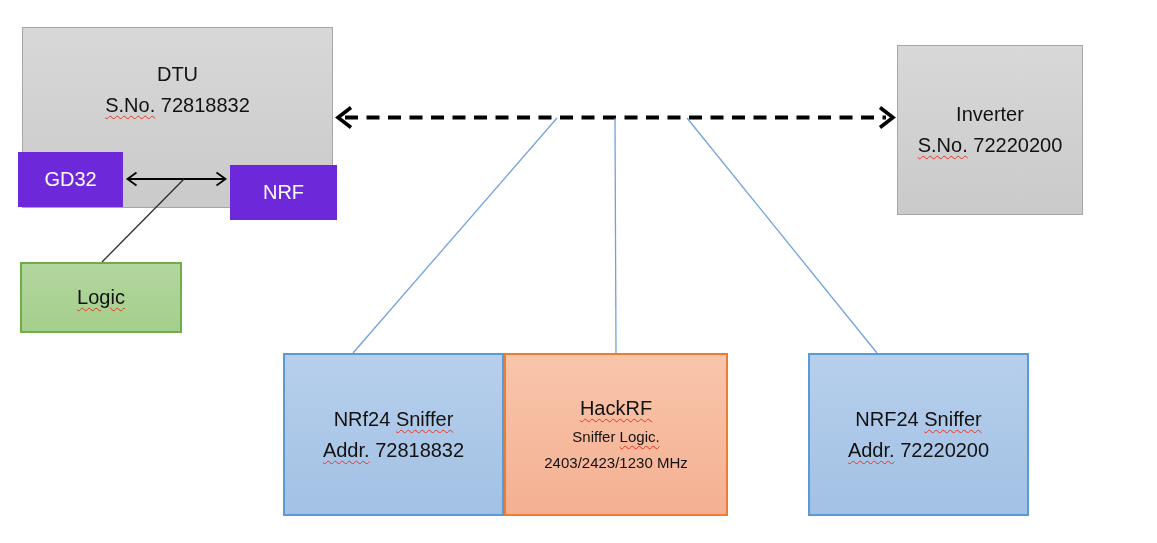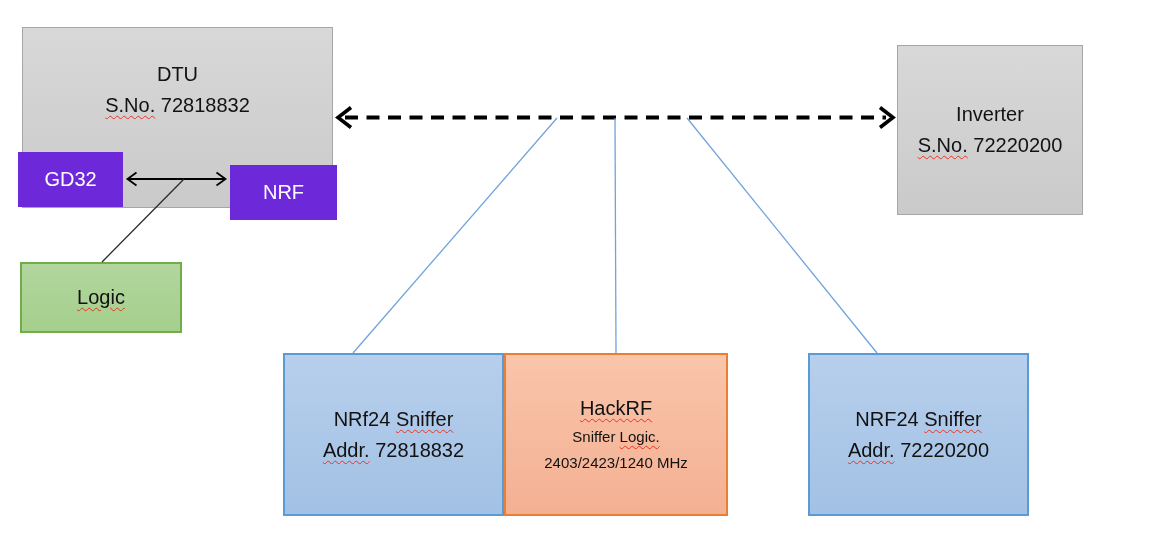--- a/index.html
+++ b/index.html
@@ -107,21 +107,21 @@
   </div>
 
   <div class="box blue sniffer-left">
     <div class="line"><span>NRf24 </span><span class="sq">Sniffer</span></div>
     <div class="line"><span class="sq">Addr.</span><span> 72818832</span></div>
   </div>
 
   <div class="box orange hackrf">
     <div class="line"><span class="sq">HackRF</span></div>
     <div class="line small"><span>Sniffer </span><span class="sq">Logic.</span></div>
-    <div class="line small">2403/2423/1240 MHz</div>
+    <div class="line small">2403/2423/1230 MHz</div>
   </div>
 
   <div class="box blue sniffer-right">
     <div class="line"><span>NRF24 </span><span class="sq">Sniffer</span></div>
     <div class="line"><span class="sq">Addr.</span><span> 72220200</span></div>
   </div>
 
   <svg class="overlay" viewBox="0 0 1157 543">
 
     <g>

